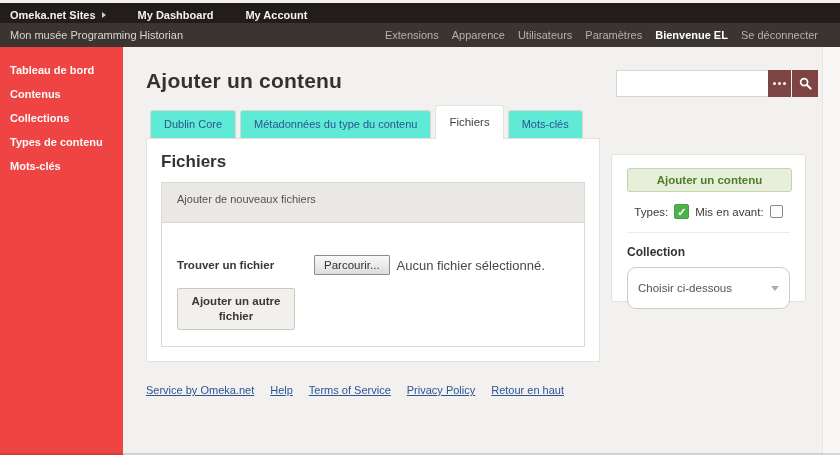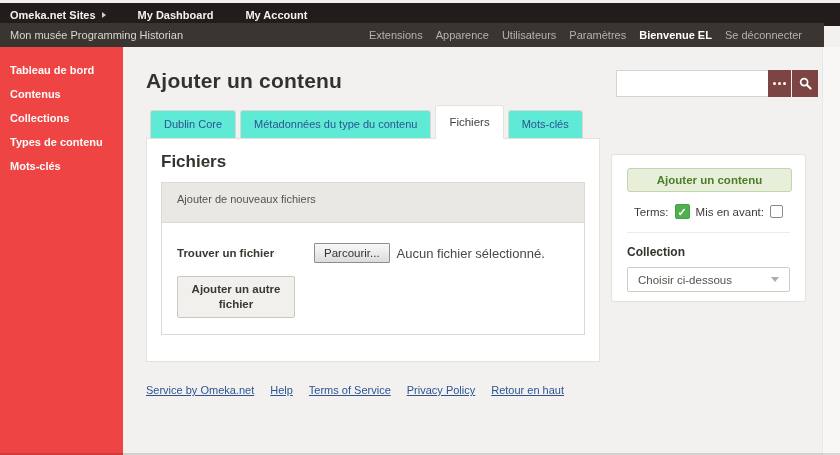--- a/index.html
+++ b/index.html
@@ -10,21 +10,21 @@
   }
   
   .topbar1 {
     position:absolute; top:3px; left:0; right:0; height:23px;
     background:#221d1a; display:flex; align-items:center; gap:32px;
     padding-left:10px;
   }
   .topbar1 a { color:#f4f2f0; font-size:11px; font-weight:bold; text-decoration:none; display:flex; align-items:center; gap:6px; cursor:pointer; }
   .tri-right { width:0; height:0; border-left:4px solid #cfcbc7; border-top:3.5px solid transparent; border-bottom:3.5px solid transparent; display:inline-block; }
   .topbar2 {
-    position:absolute; top:23px; left:0; right:16px; height:24px;
+    position:absolute; top:23px; left:0; right:0; height:24px;
     background:#3a3531; display:flex; align-items:center;
     padding:0 22px 0 10px; font-size:11px;
   }
   .site-title { color:#d9d6d2; text-decoration:none; cursor:pointer; }
   .topbar2 .right { margin-left:auto; display:flex; align-items:center; gap:13px; }
   .topbar2 .right a { color:#b5b1ac; text-decoration:none; cursor:pointer; }
   .topbar2 .welcome { color:#ffffff; font-weight:bold; }
   
   .sidebar { position:absolute; top:47px; left:0; width:123px; bottom:0; background:#ef4444; padding-top:12px; }
   .sidebar .item {
@@ -63,21 +63,21 @@
     background:#fff; border:1px solid #e5e2dc; z-index:1;
   }
   .panel h2 { margin:13px 14px 0; font-size:17px; font-weight:bold; color:#35332e; }
   .fieldset { margin:10px 14px 0; border:1px solid #ddd9d2; }
   .fieldset-head {
     height:40px; line-height:32px; background:#eae8e4; border-bottom:1px solid #ddd9d2;
     padding:0 15px; font-size:11px; color:#57544e;
   }
   .fieldset-body { padding:14px 15px 16px; }
   .note { font-size:11.5px; color:#55524c; }
-  .file-row { display:flex; align-items:center; margin-top:6px; }
+  .file-row { display:flex; align-items:center; margin-top:18px; }
   .file-row .lbl { width:137px; font-size:11.5px; font-weight:bold; color:#3a3833; }
   .browse-btn {
     font-family:inherit; font-size:11.5px; color:#333; cursor:pointer;
     background:linear-gradient(#f9f9f9,#dcdcdc); border:1px solid #8d8d8d;
     border-radius:1px; padding:3px 9px;
   }
   .no-file { font-size:13px; color:#4a4843; margin-left:7px; }
   .add-another {
     margin-top:13px; width:118px; min-height:36px; padding:5px 8px; cursor:pointer;
     background:#f1f0ed; border:1px solid #cbc8c2; border-radius:2px;
@@ -93,21 +93,21 @@
     background:#e7efdb; border:1px solid #c5d5ab; border-radius:3px;
     font-family:inherit; font-size:11.5px; font-weight:bold; color:#4c7e28;
   }
   .check-row { margin-top:12px; display:flex; align-items:center; justify-content:center; gap:6px; font-size:11.5px; color:#3d3b36; }
   .cb { width:13px; height:13px; background:#fdfdfd; border:1px solid #8a8a8a; border-radius:2px; cursor:pointer; position:relative; }
   .cb.checked { width:15px; height:15px; background:#4fb050; border-color:#46a046; }
   .cb.checked::after { content:"✓"; position:absolute; inset:0; color:#fff; font-size:11px; font-weight:bold; line-height:14px; text-align:center; }
   .hr { margin:13px 15px 0; border-top:1px solid #ecebe4; }
   .coll-label { margin:12px 15px 0; font-size:12px; font-weight:bold; color:#35332e; }
   .select {
-    margin:8px 15px 0; height:25px; border:1px solid #cfccc6; border-radius:2px;
+    margin:8px 15px 0; height:42px; border:1px solid #cfccc6; border-radius:9px;
     display:flex; align-items:center; justify-content:space-between; padding:0 10px;
     font-size:11.5px; color:#55524c; background:#fff; cursor:pointer;
   }
   .tri-down { width:0; height:0; border-top:5px solid #adaab4; border-left:4.5px solid transparent; border-right:4.5px solid transparent; }
   
   .footer { position:absolute; left:23px; top:337px; display:flex; gap:16px; }
   .footer a { font-size:11px; color:#2d5492; text-decoration:underline; cursor:pointer; white-space:nowrap; }
 </style>
 </head>
 <body>
@@ -183,21 +183,21 @@
             <span class="no-file">Aucun fichier sélectionné.</span>
           </div>
           <button class="add-another">Ajouter un autre fichier</button>
         </div>
       </div>
     </div>
 
     <div class="save-box">
       <button class="submit-btn">Ajouter un contenu</button>
       <div class="check-row">
-        <span>Terms:</span>
+        <span>Types:</span>
         <span class="cb checked">
           <i></i>
         </span>
         <span>Mis en avant:</span>
         <span class="cb"></span>
       </div>
       <div class="hr"></div>
       <div class="coll-label">Collection</div>
       <div class="select">
         <span>Choisir ci-dessous</span>

